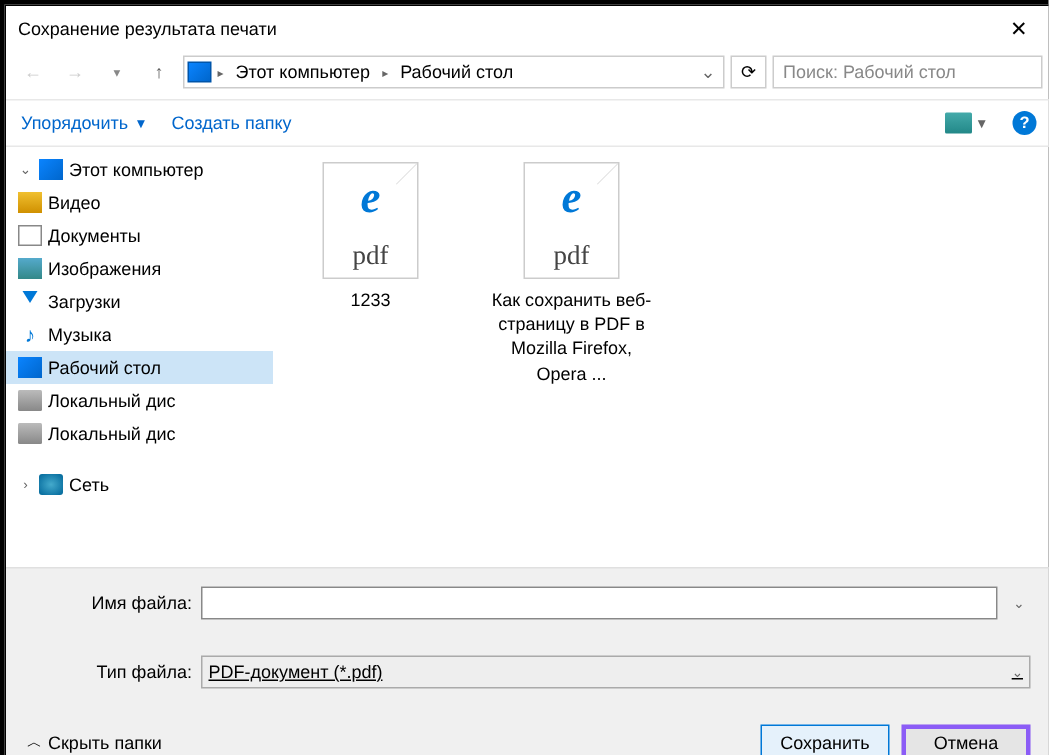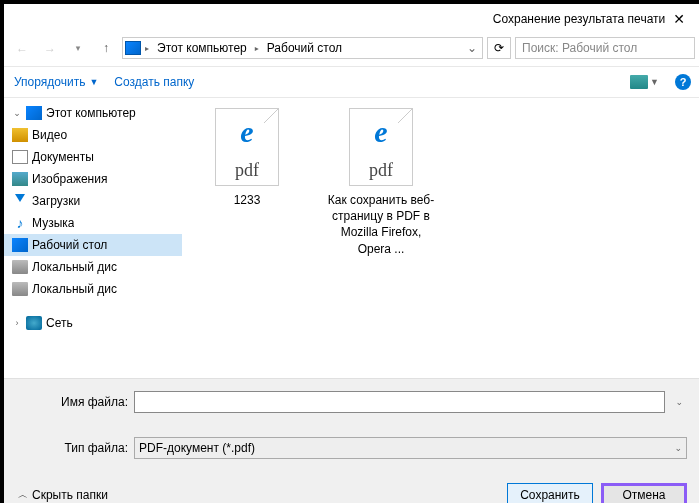--- a/index.html
+++ b/index.html
@@ -1,19 +1,19 @@
 <!DOCTYPE html>
 <html><head>
 <meta charset="utf-8">
 <style>
 * { box-sizing: border-box; margin: 0; padding: 0; font-family: 'Segoe UI', Tahoma, sans-serif; font-size: 12px; }
 body { background: #000; padding: 3px; }
 .window { width: 699px; height: 503px; background: #fff; border: 1px solid #000; position: relative; }
 .titlebar { height: 30px; display: flex; align-items: center; padding: 0 8px; }
-.title-text { flex: 1; text-align: right; }
+.title-text { flex: 1; }
 .close-btn { font-size: 14px; cursor: pointer; padding: 2px 8px; }
 .addrbar { height: 28px; display: flex; align-items: center; padding: 0 6px; gap: 4px; }
 .nav-arrow { width: 24px; height: 22px; display: flex; align-items: center; justify-content: center; color: #888; }
 .nav-arrow.dis { color: #ccc; }
 .drop-arrow { color: #888; font-size: 9px; }
 .up-arrow { color: #555; }
 .bc { flex: 1; height: 22px; border: 1px solid #ccc; display: flex; align-items: center; padding: 0 2px; gap: 2px; background: #fff; }
 .bc-icon { width: 16px; height: 14px; background: linear-gradient(135deg,#0a84ff,#0066cc); border: 1px solid #0055aa; }
 .bc-sep { color: #666; font-size: 8px; padding: 0 2px; }
 .bc-seg { padding: 2px 4px; cursor: pointer; }
@@ -49,21 +49,21 @@
 .file-item { width: 110px; display: flex; flex-direction: column; align-items: center; cursor: pointer; }
 .file-icon { width: 64px; height: 78px; background: #fff; border: 1px solid #ccc; position: relative; display: flex; flex-direction: column; align-items: center; justify-content: space-between; padding: 8px 4px 4px; }
 .file-icon::before { content: ''; position: absolute; top: 0; right: 0; width: 14px; height: 14px; background: linear-gradient(135deg, transparent 48%, #ccc 50%, #fff 52%); }
 .edge-e { font-family: serif; font-size: 30px; font-weight: bold; color: #0078d7; font-style: italic; line-height: 1; }
 .pdf-lbl { font-family: Georgia, serif; font-size: 18px; color: #444; }
 .file-name { margin-top: 6px; text-align: center; line-height: 1.35; }
 .bottom-panel { border-top: 1px solid #e0e0e0; padding: 12px 14px 8px; background: #f0f0f0; }
 .field-row { display: flex; align-items: center; margin-bottom: 24px; gap: 6px; }
 .field-label { width: 110px; text-align: right; }
 .field-input { flex: 1; height: 22px; border: 1px solid #888; padding: 0 4px; background: #fff; }
-.field-select { flex: 1; height: 22px; border: 1px solid #aaa; padding: 0 4px; background: #eee; display: flex; align-items: center; justify-content: space-between; }
+.field-select { flex: 1; height: 22px; border: 1px solid #aaa; padding: 0 4px; background: #eee; display: flex; align-items: center; justify-content: space-between; text-decoration: underline; }
 .action-row { display: flex; align-items: center; margin-top: 16px; gap: 8px; }
 .hide-folders { display: flex; align-items: center; gap: 4px; cursor: pointer; }
 .action-spacer { flex: 1; }
 .btn { min-width: 86px; height: 24px; border: 3px solid #8b5cf6; background: #e5e5e5; display: flex; align-items: center; justify-content: center; cursor: pointer; }
 .btn.primary { border: 1px solid #0078d7; background: #e5f1fb; }
 </style>
 </head>
 <body>
 <div class="window">
 

